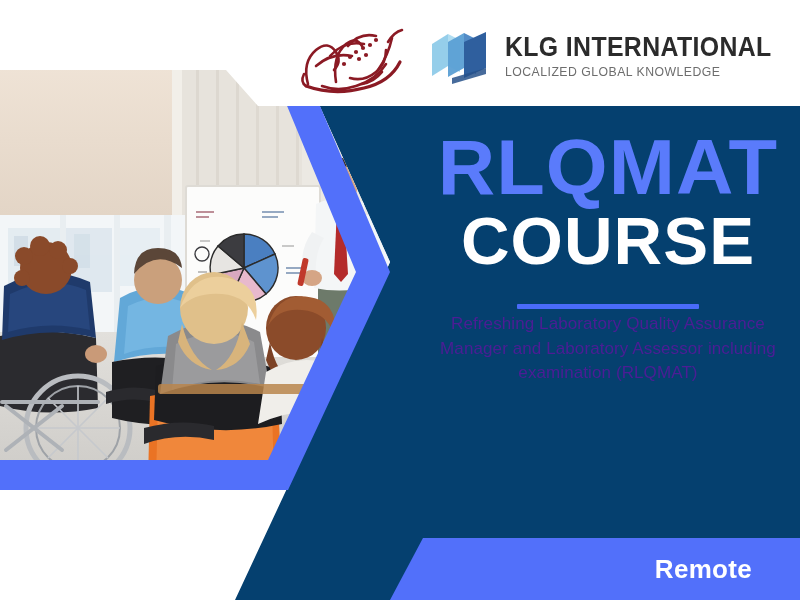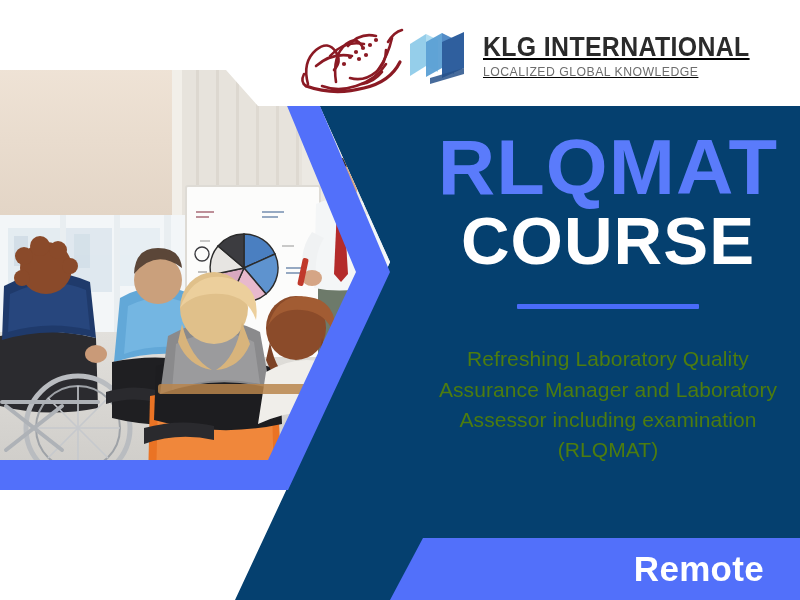--- a/index.html
+++ b/index.html
@@ -51,22 +51,22 @@
   }
 
   
   .arabic-logo {
     position:absolute; left:292px; top:12px;
     width:118px; height:88px;
   }
   .arabic-logo svg { display:block; width:118px; height:88px; }
 
   .klg-logo {
-    position:absolute; left:408px; top:28px;
-    display:flex; align-items:center; gap:13px;text-decoration:underline;
+    position:absolute; left:430px; top:28px;
+    display:flex; align-items:center; gap:13px;
   }
   .klg-mark { width:62px; height:56px; flex:none; }
   .klg-mark svg { display:block; width:62px; height:56px; }
   .klg-words { display:flex; flex-direction:column; line-height:1; }
   .klg-title {
     font-family:"Liberation Sans Narrow","Liberation Sans", sans-serif;
     font-weight:bold;
     font-size:27px;
     letter-spacing:0.4px;
     color:#2b2b2b;
@@ -111,46 +111,46 @@
     margin-top:4px;
     transform:scaleX(1.02);
   }
   .divider {
     width:182px; height:5px;
     background:#4a6bfa;
     margin:30px auto 0 auto;
     border-radius:1px;
   }
   .description {
-    margin-top:35px;
+    margin-top:3px;
     font-family:"Liberation Sans", sans-serif;
-    font-size:21px;
+    font-size:17px;
     line-height:1.45;
-    color:#4d7c0f;
+    color:#4c1d95;
     letter-spacing:0.1px;
   }
 
   
   .remote-badge {
     position:absolute;
     left:390px; top:538px;
     width:410px; height:62px;
     background:#5270fa;
     clip-path: polygon(33px 0, 410px 0, 410px 62px, 0 62px);
     display:flex;
     align-items:center;
     justify-content:flex-end;
   }
   .remote-label {
     font-family:"Liberation Sans", sans-serif;
     font-weight:bold;
-    font-size:35px;
+    font-size:26px;
     color:#ffffff;
     letter-spacing:0.3px;
-    padding-right:36px;
+    padding-right:48px;
   }
 </style>
 </head>
 <body>
 
 <div id="banner">
 
   <div class="navy-panel"></div>
 
   <div class="photo-wrap">

